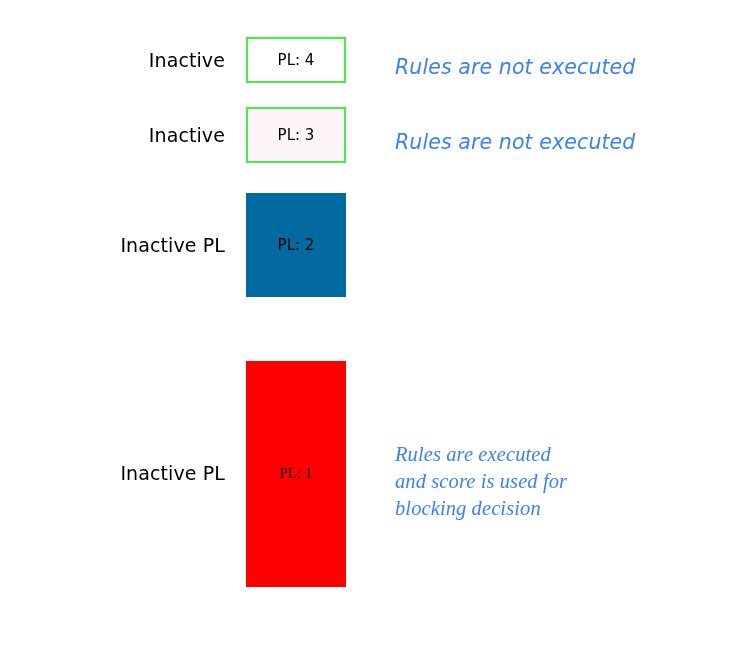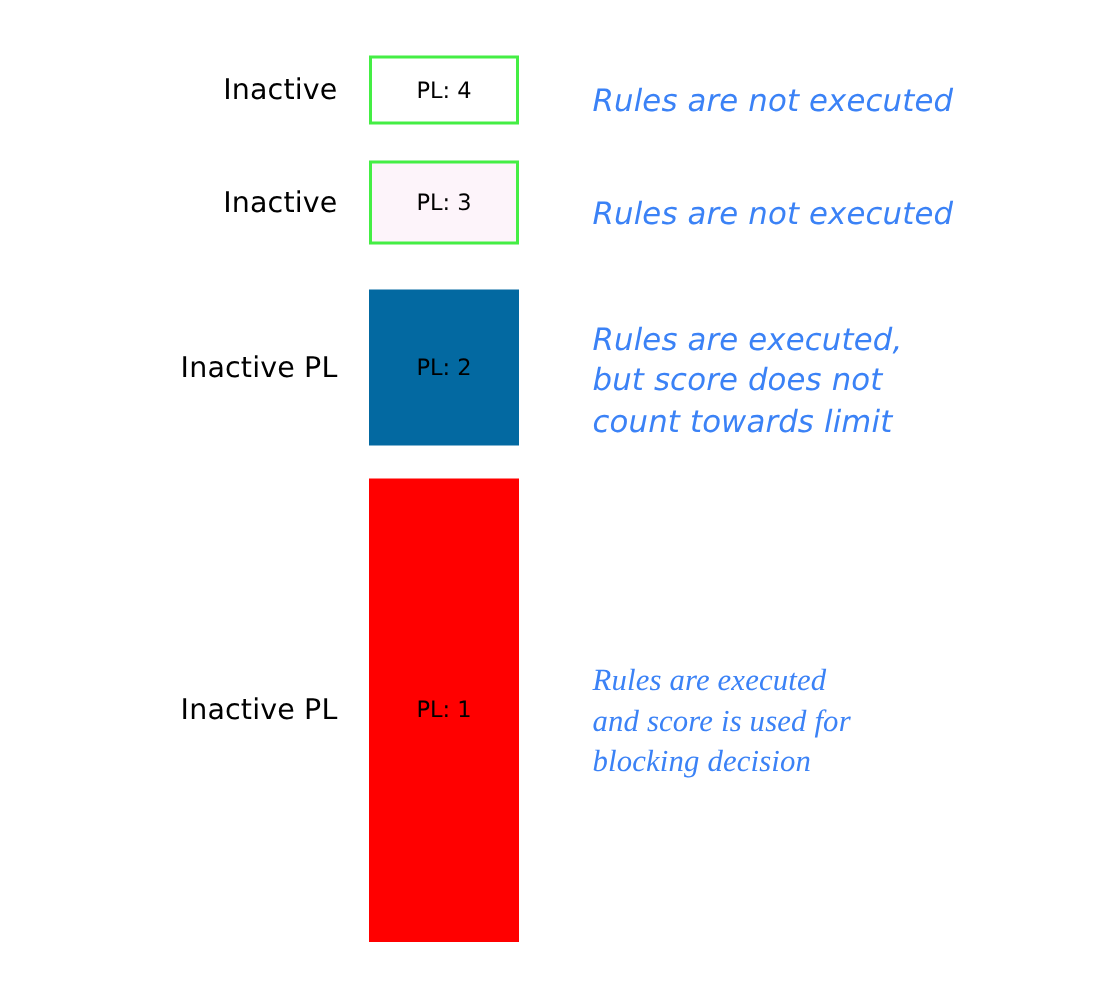--- a/index.html
+++ b/index.html
@@ -82,21 +82,21 @@
 
   
   #row-pl4 { top: 37px;  height: 46px; }
   #row-pl3 { top: 107px; height: 56px; }
   #row-pl2 { top: 193px; height: 104px; }
   #row-pl1 { top: 325px; height: 297px; }
 
   #row-pl4 .pl-box { height: 46px;  background: #ffffff; border: 2px solid #44ee44; }
   #row-pl3 .pl-box { height: 56px;  background: #fdf4fa; border: 2px solid #44ee44; }
   #row-pl2 .pl-box { height: 104px; background: #0369a1; border: 0; }
-  #row-pl1 .pl-box { height: 309px; background: #ff0000; border: 0; }
+  #row-pl1 .pl-box { height: 226px; background: #ff0000; border: 0; font-family: Liberation Serif, serif; }
 
   
   #row-pl2 .pl-desc { position: relative; top: 1px; }
   #row-pl1 .pl-desc { position: relative; top: 0px; font-family: Liberation Serif, serif; }
 </style>
 </head>
 <body>
 
 <div id="diagram">
 
@@ -114,23 +114,20 @@
       <div class="pl-box">PL: 3</div>
     </div>
     <div class="pl-desc">Rules are not executed</div>
   </div>
 
   <div class="pl-row" id="row-pl2">
     <div class="pl-label">Inactive PL</div>
     <div class="pl-box-cell">
       <div class="pl-box">PL: 2</div>
     </div>
-    <div class="pl-desc">Rules are executed,
-but score does not
-count towards limit</div>
   </div>
 
   <div class="pl-row" id="row-pl1">
     <div class="pl-label">Inactive PL</div>
     <div class="pl-box-cell">
       <div class="pl-box">PL: 1</div>
     </div>
     <div class="pl-desc">Rules are executed
 and score is used for
 blocking decision</div>

